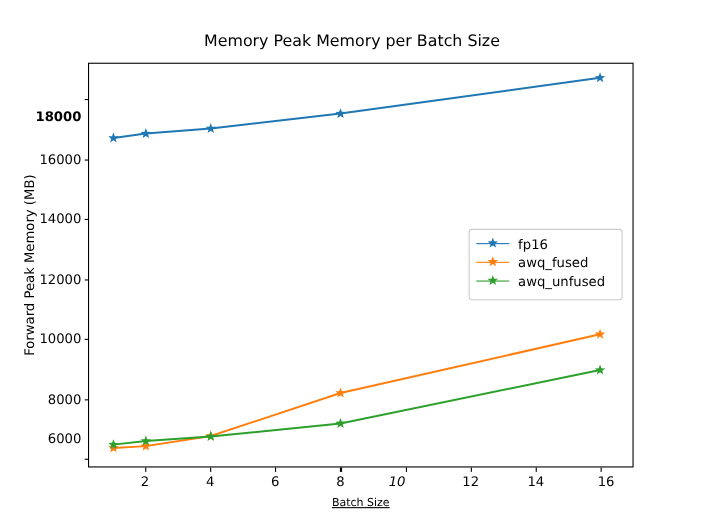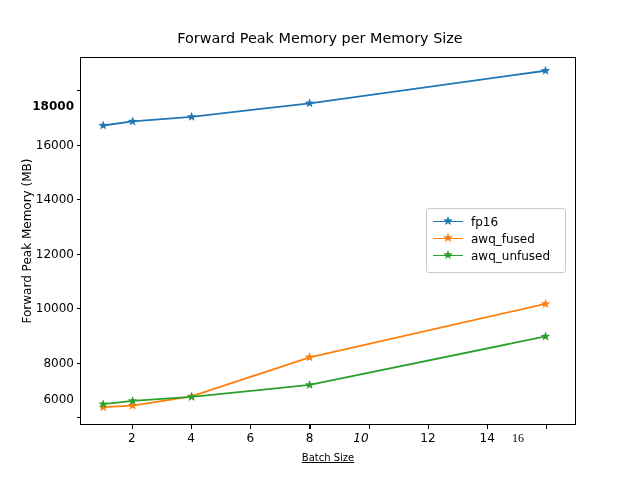--- a/index.html
+++ b/index.html
@@ -21,21 +21,21 @@
   .legend-row{display:flex;height:17px;}
   .legend-sample{position:relative;width:30px;height:12px;margin-right:8px;flex:none;}
   .legend-line{position:absolute;left:0;top:5.5px;width:30px;height:1.6px;}
   .legend-label{font-size:12px;color:#000;white-space:nowrap;}
 </style>
 </head>
 <body>
 
 <div id="figure">
 
-  <div id="chart-title">Forward Peak Memory per Memory Size</div>
+  <div id="chart-title">Memory Peak Memory per Batch Size</div>
 
   <div id="ylabel">Forward Peak Memory (MB)</div>
 
   <div id="yticks-layer">
       <div class="ytick-mark" style="left: 76.5px; top: 417.367px;"></div>
       <div class="ytick-label" style="top: 399px; right: 566px;">6000</div>
       <div class="ytick-mark" style="left: 76.5px; top: 362.849px;"></div>
       <div class="ytick-label" style="top: 362.849px; right: 566px;">8000</div>
       <div class="ytick-mark" style="left: 76.5px; top: 308.33px;"></div>
       <div class="ytick-label" style="top: 308.33px; right: 566px;">10000</div>
@@ -57,21 +57,21 @@
       <div class="xtick-label" style="left: 250.269px;">6</div>
       <div class="xtick-mark" style="left: 309.493px;"></div>
       <div class="xtick-label" style="left: 309.493px;">8</div>
       <div class="xtick-mark" style="left: 368.716px;"></div>
       <div class="xtick-label" style="left: 361px; font-style: italic;">10</div>
       <div class="xtick-mark" style="left: 427.94px;"></div>
       <div class="xtick-label" style="left: 427.94px;">12</div>
       <div class="xtick-mark" style="left: 487.164px;"></div>
       <div class="xtick-label" style="left: 487.164px;">14</div>
       <div class="xtick-mark" style="left: 546.388px;"></div>
-      <div class="xtick-label" style="left: 518px; font-family: Liberation Serif, serif;">16</div>
+      <div class="xtick-label" style="left: 551px;">16</div>
     </div>
 
   <div id="plot-area">
     <svg id="svg-lines" viewBox="0 0 496 368" preserveAspectRatio="none">
         <polyline points="22.21,67.88 51.82,63.79 111.04,59.15 229.49,45.52 466.39,12.81" fill="none" stroke="#1f77b4" stroke-width="1.8"></polyline>
         <path d="M22.21,62.88L23.44,66.18L26.96,66.33L24.21,68.52L25.15,71.92L22.21,69.98L19.27,71.92L20.21,68.52L17.45,66.33L20.97,66.18Z" fill="#1f77b4"></path>
         <path d="M51.82,58.79L53.06,62.09L56.58,62.24L53.82,64.44L54.76,67.83L51.82,65.89L48.88,67.83L49.82,64.44L47.07,62.24L50.59,62.09Z" fill="#1f77b4"></path>
         <path d="M111.04,54.15L112.28,57.45L115.80,57.61L113.04,59.80L113.98,63.20L111.04,61.25L108.11,63.20L109.05,59.80L106.29,57.61L109.81,57.45Z" fill="#1f77b4"></path>
         <path d="M229.49,40.52L230.73,43.82L234.25,43.98L231.49,46.17L232.43,49.57L229.49,47.62L226.55,49.57L227.50,46.17L224.74,43.98L228.26,43.82Z" fill="#1f77b4"></path>
         <path d="M466.39,7.81L467.62,11.11L471.14,11.27L468.39,13.46L469.33,16.86L466.39,14.91L463.45,16.86L464.39,13.46L461.63,11.27L465.15,11.11Z" fill="#1f77b4"></path>

